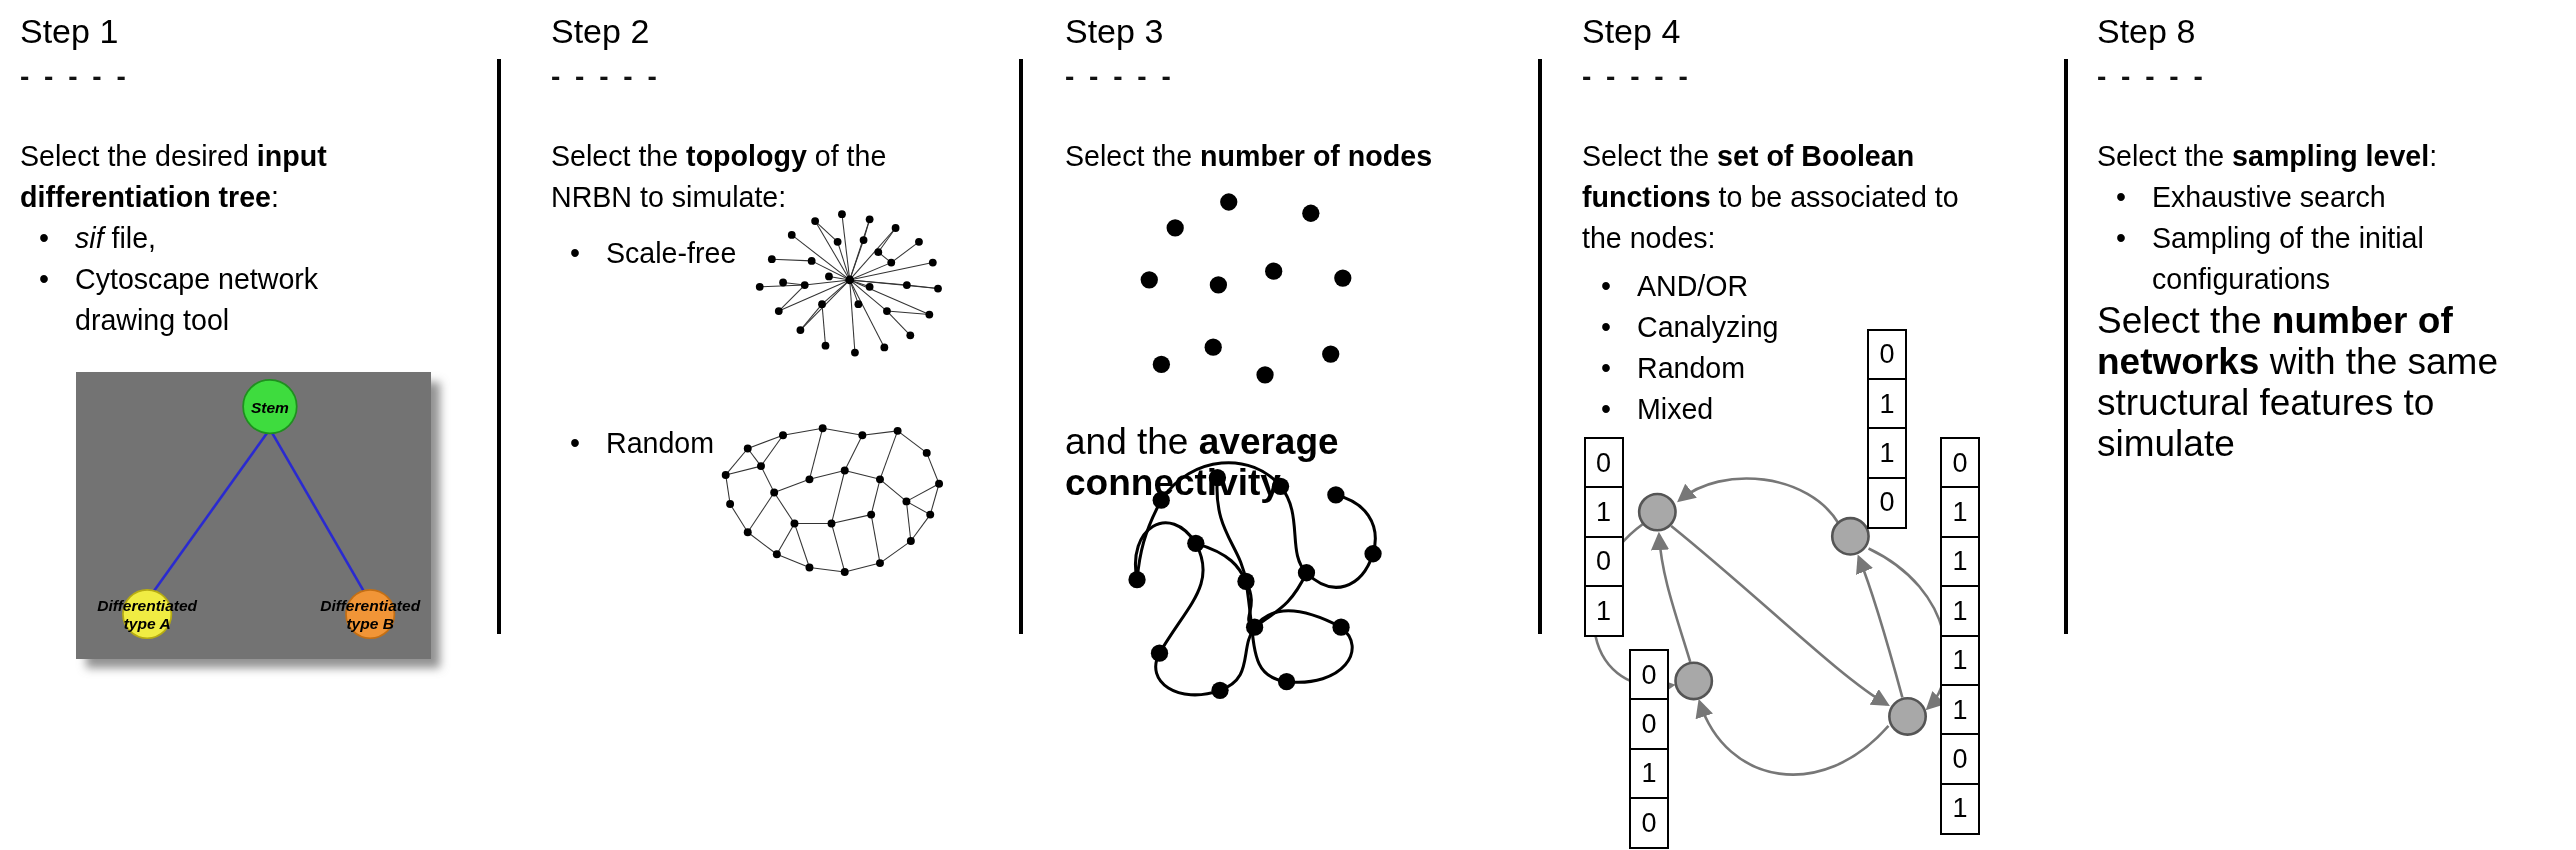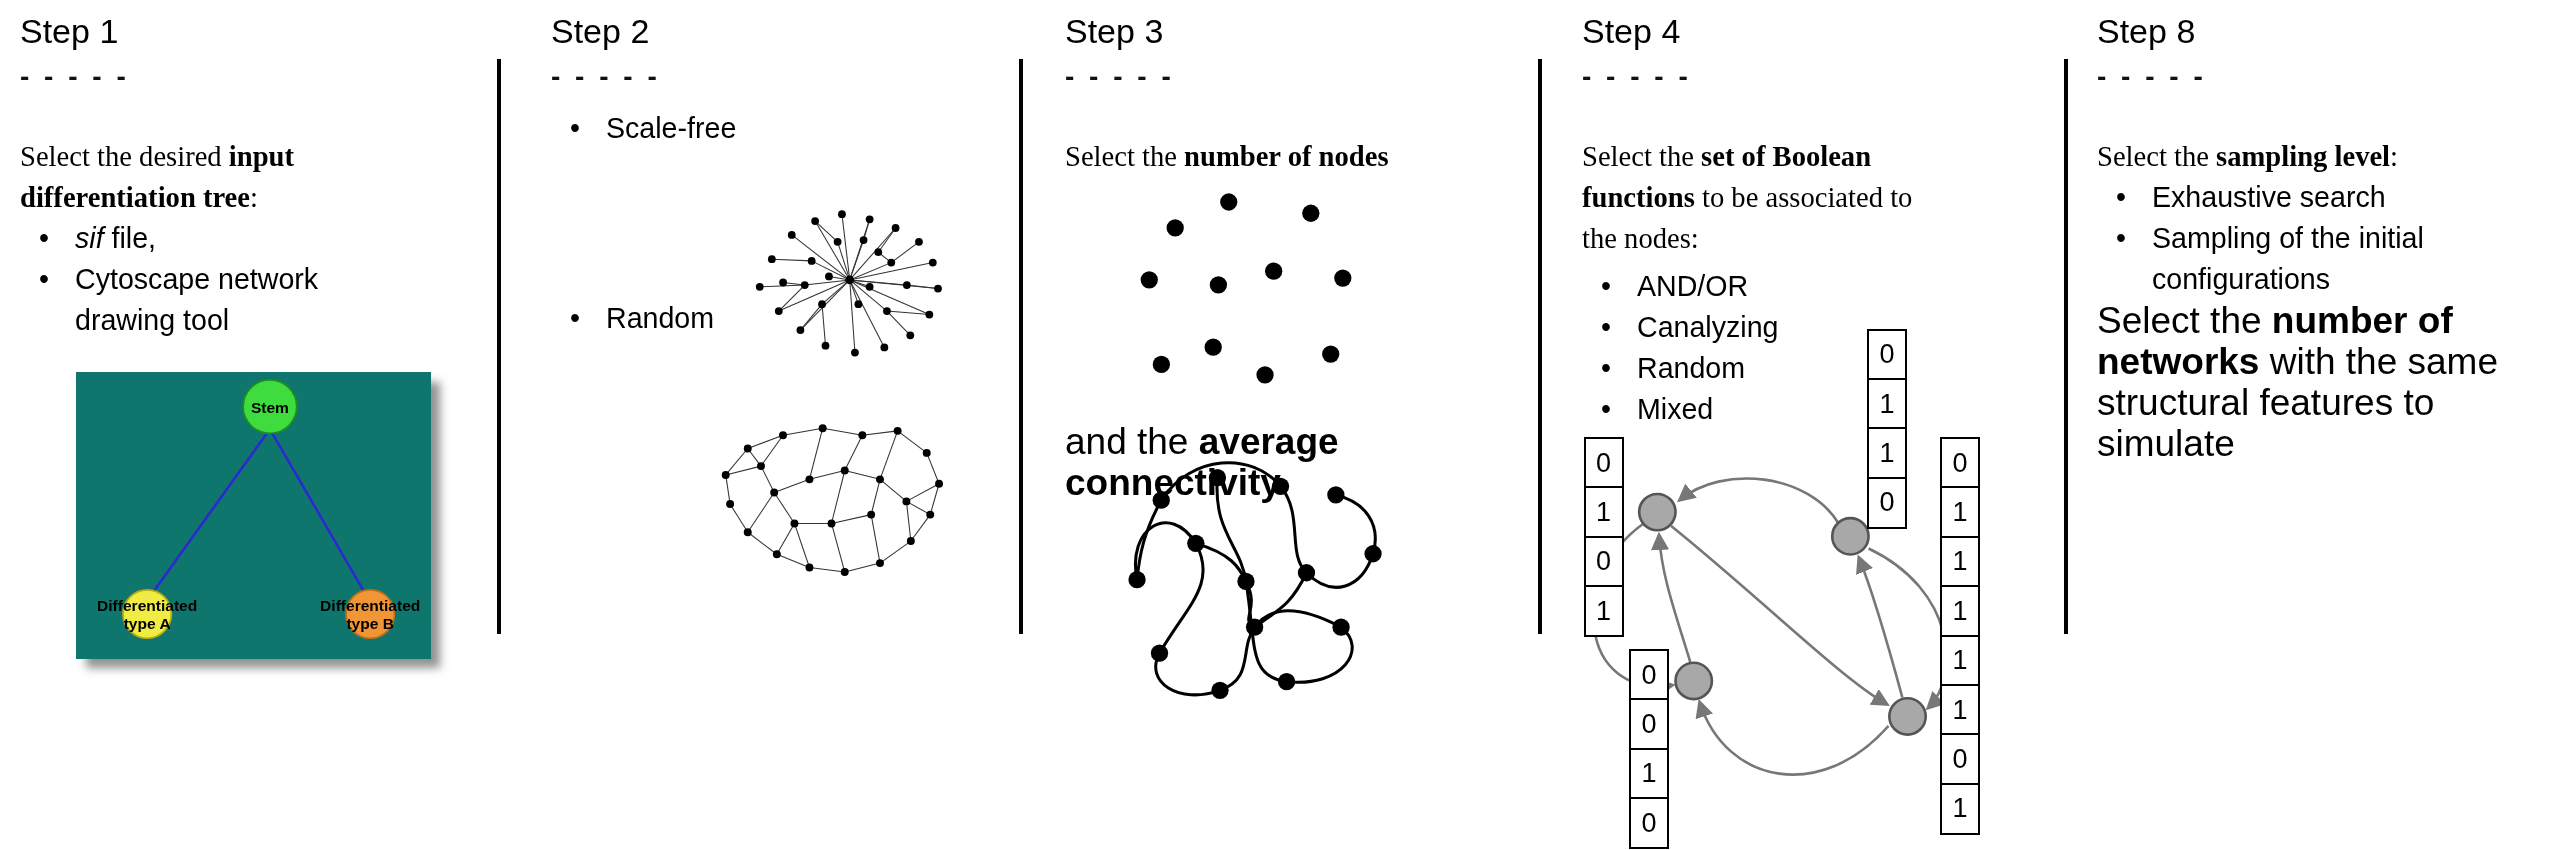--- a/index.html
+++ b/index.html
@@ -3,21 +3,21 @@
 <meta charset="utf-8">
 <style>
   * { margin:0; padding:0; box-sizing:border-box; }
   html,body { background:#fff; }
   body { font-family:"Liberation Sans","DejaVu Sans",sans-serif; color:#000; }
   .page { position:relative; width:2576px; height:851px; background:#fff; overflow:hidden; }
 
   .col { position:absolute; top:12px; }
   .step-title { font-size:34px; font-weight:normal; line-height:39px; }
   .dashes { font-size:28px; font-weight:bold; letter-spacing:3.5px; margin-top:8.7px; line-height:33px; color:#111; }
-  .para { font-size:28.6px; line-height:41px; margin-top:43px;font-family:Liberation Serif, serif; }
+  .para { font-size:28.6px; line-height:41px; margin-top:43px; }
   .para2 { font-size:37px; line-height:41px; }
   .bullet { position:relative; padding-left:55px; font-size:28.6px; line-height:41px; }
   .bullet::before { content:"\2022"; position:absolute; left:19px; }
 
   .separator { position:absolute; top:59px; height:575px; width:3.5px; background:#000; }
 
   
   .tree-panel { position:absolute; left:76px; top:372px; width:355px; height:287px;
                 box-shadow:10.4px 10.4px 8.7px rgba(110,110,110,0.75); }
   .node-label { font-size:18px; font-weight:bold; text-anchor:middle; fill:#000;
@@ -45,38 +45,39 @@
   <div class="separator" style="left:2064px"></div>
 
   <section class="col" style="left:20px;width:450px">
     <h2 class="step-title">Step 1</h2>
     <div class="dashes">- - - - -</div>
     <p class="para">Select the desired <b>input<br>differentiation tree</b>:</p>
     <div class="bullet"><i>sif</i> file,</div>
     <div class="bullet">Cytoscape network<br>drawing tool</div>
   </section>
 
-  <div class="tree-panel" style="background: #0f766e;">
+  <div class="tree-panel" style="background: #737373; font-style: italic;">
     <svg width="355" height="287" viewBox="0 0 410 332">
       <line x1="224" y1="66" x2="88" y2="256" stroke-width="3" stroke="#2a2ad0"></line>
       <line x1="224" y1="66" x2="334" y2="256" stroke-width="3" stroke="#2a2ad0"></line>
       <circle cx="224" cy="40" r="31" stroke="#1f8f1f" stroke-width="2" fill="#3edc3e"></circle>
       <circle cx="82" cy="280" r="28" stroke="#b7ac12" stroke-width="2" fill="#f0ec43"></circle>
       <circle cx="340" cy="280" r="28" stroke="#c46f14" stroke-width="2" fill="#f19537"></circle>
       <text x="224" y="47" class="node-label">Stem</text>
       <text x="82" y="277" class="node-label">Differentiated</text>
       <text x="82" y="297" class="node-label">type A</text>
       <text x="340" y="277" class="node-label">Differentiated</text>
       <text x="340" y="297" class="node-label">type B</text>
     </svg>
   </div>
 
   <section class="col" style="left:551px;width:450px">
     <h2 class="step-title">Step 2</h2>
     <div class="dashes">- - - - -</div>
+    <p class="para">Select the <b>topology</b> of the<br>NRBN to simulate:</p>
     <div class="bullet" style="margin-top:15.6px">Scale-free</div>
     <div class="bullet" style="margin-top:149px">Random</div>
   </section>
 
   <svg class="fig" style="left:718px;top:183px" width="260" height="212" viewBox="0 0 300 245">
     <g stroke="#333" stroke-width="1.2">
       <line x1="152" y1="112" x2="85" y2="60"></line>
         <line x1="152" y1="112" x2="112" y2="44"></line>
       <line x1="152" y1="112" x2="143" y2="36"></line>
         <line x1="152" y1="112" x2="175" y2="42"></line>

